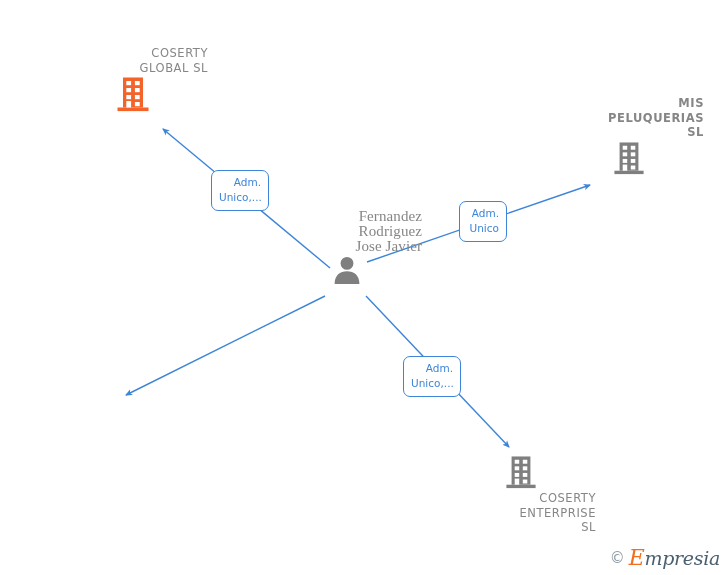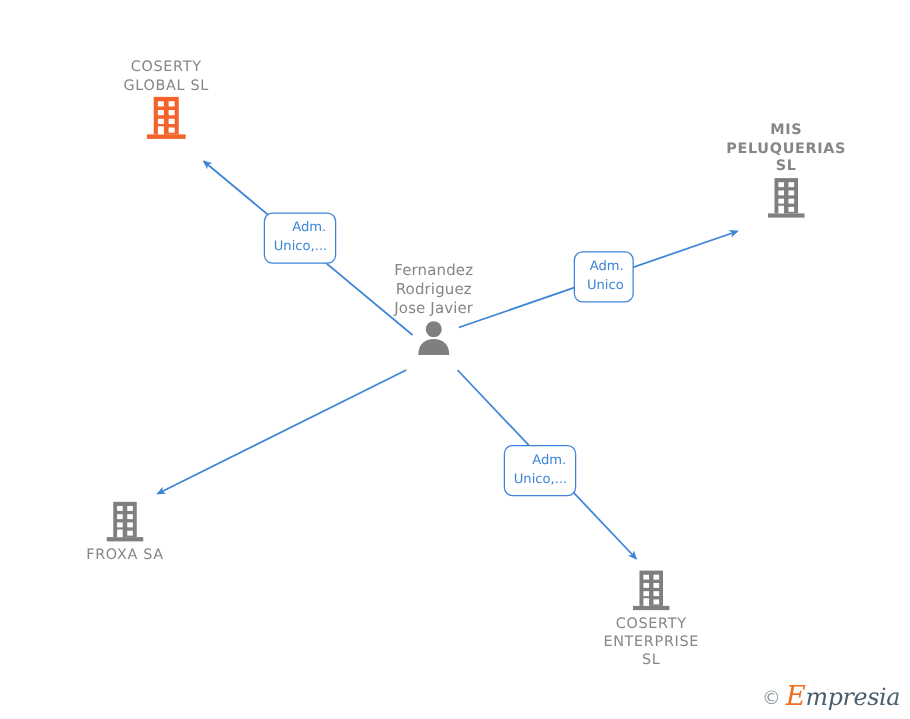--- a/index.html
+++ b/index.html
@@ -23,35 +23,36 @@
     top: 0;
     width: 728px;
     height: 575px;
   }
 
   
   .node {
     position: absolute;
     width: 150px;
     margin-left: -75px;
-    text-align: center;
+    text-align: right;
     z-index: 3;
   }
   .node-label {
     font-size: 11.5px;
     line-height: 14.5px;
     color: #868686;
     letter-spacing: 0.55px;
     white-space: pre-line;
     font-family: "DejaVu Sans", "Liberation Sans", sans-serif;
   }
   .node-label.person {
     letter-spacing: 0.1px;
-    font-size: 12px;
+    font-size: 15px;
     line-height: 15px;
+    font-family: Liberation Serif, serif;
   }
   .node-icon {
     display: block;
     margin: 1px auto 0 auto;
   }
   .node.below .node-icon { margin: 0 auto 2px auto; }
 
   
   .edge-label {
     position: absolute;
@@ -157,35 +158,20 @@
   <div class="node" style="left:347px; top:209px;">
     <div class="node-label person">Fernandez
 Rodriguez
 Jose Javier</div>
     <svg class="node-icon" width="30" height="30" viewBox="0 0 30 30">
       <circle cx="15" cy="8.4" r="6.4" fill="#7f7f7f"></circle>
       <path d="M2.6 29 C2.6 20.2 7.9 16.2 15 16.2 C22.1 16.2 27.4 20.2 27.4 29 Z" fill="#7f7f7f"></path>
     </svg>
   </div>
 
-  <div class="node below" style="left:100px; top:400px;">
-    <svg class="node-icon" width="32" height="34" viewBox="0 0 34 36">
-      <rect x="7" y="1.5" width="20" height="30" fill="#7f7f7f"></rect>
-      <rect x="1.5" y="31.5" width="31" height="3.6" fill="#7f7f7f"></rect>
-      <rect x="10.3" y="5" width="4.8" height="4.2" fill="#ffffff"></rect>
-      <rect x="18.9" y="5" width="4.8" height="4.2" fill="#ffffff"></rect>
-      <rect x="10.3" y="12" width="4.8" height="4.2" fill="#ffffff"></rect>
-      <rect x="18.9" y="12" width="4.8" height="4.2" fill="#ffffff"></rect>
-      <rect x="10.3" y="19" width="4.8" height="4.2" fill="#ffffff"></rect>
-      <rect x="18.9" y="19" width="4.8" height="4.2" fill="#ffffff"></rect>
-      <rect x="18.9" y="26" width="4.8" height="4.2" fill="#ffffff"></rect>
-      <rect x="10.3" y="25" width="4.8" height="6.5" fill="#ffffff"></rect>
-    </svg>
-    <div class="node-label">FROXA SA</div>
-  </div>
 
   <div class="node below" style="left:521px; top:455px;">
     <svg class="node-icon" width="32" height="34" viewBox="0 0 34 36">
       <rect x="7" y="1.5" width="20" height="30" fill="#7f7f7f"></rect>
       <rect x="1.5" y="31.5" width="31" height="3.6" fill="#7f7f7f"></rect>
       <rect x="10.3" y="5" width="4.8" height="4.2" fill="#ffffff"></rect>
       <rect x="18.9" y="5" width="4.8" height="4.2" fill="#ffffff"></rect>
       <rect x="10.3" y="12" width="4.8" height="4.2" fill="#ffffff"></rect>
       <rect x="18.9" y="12" width="4.8" height="4.2" fill="#ffffff"></rect>
       <rect x="10.3" y="19" width="4.8" height="4.2" fill="#ffffff"></rect>

